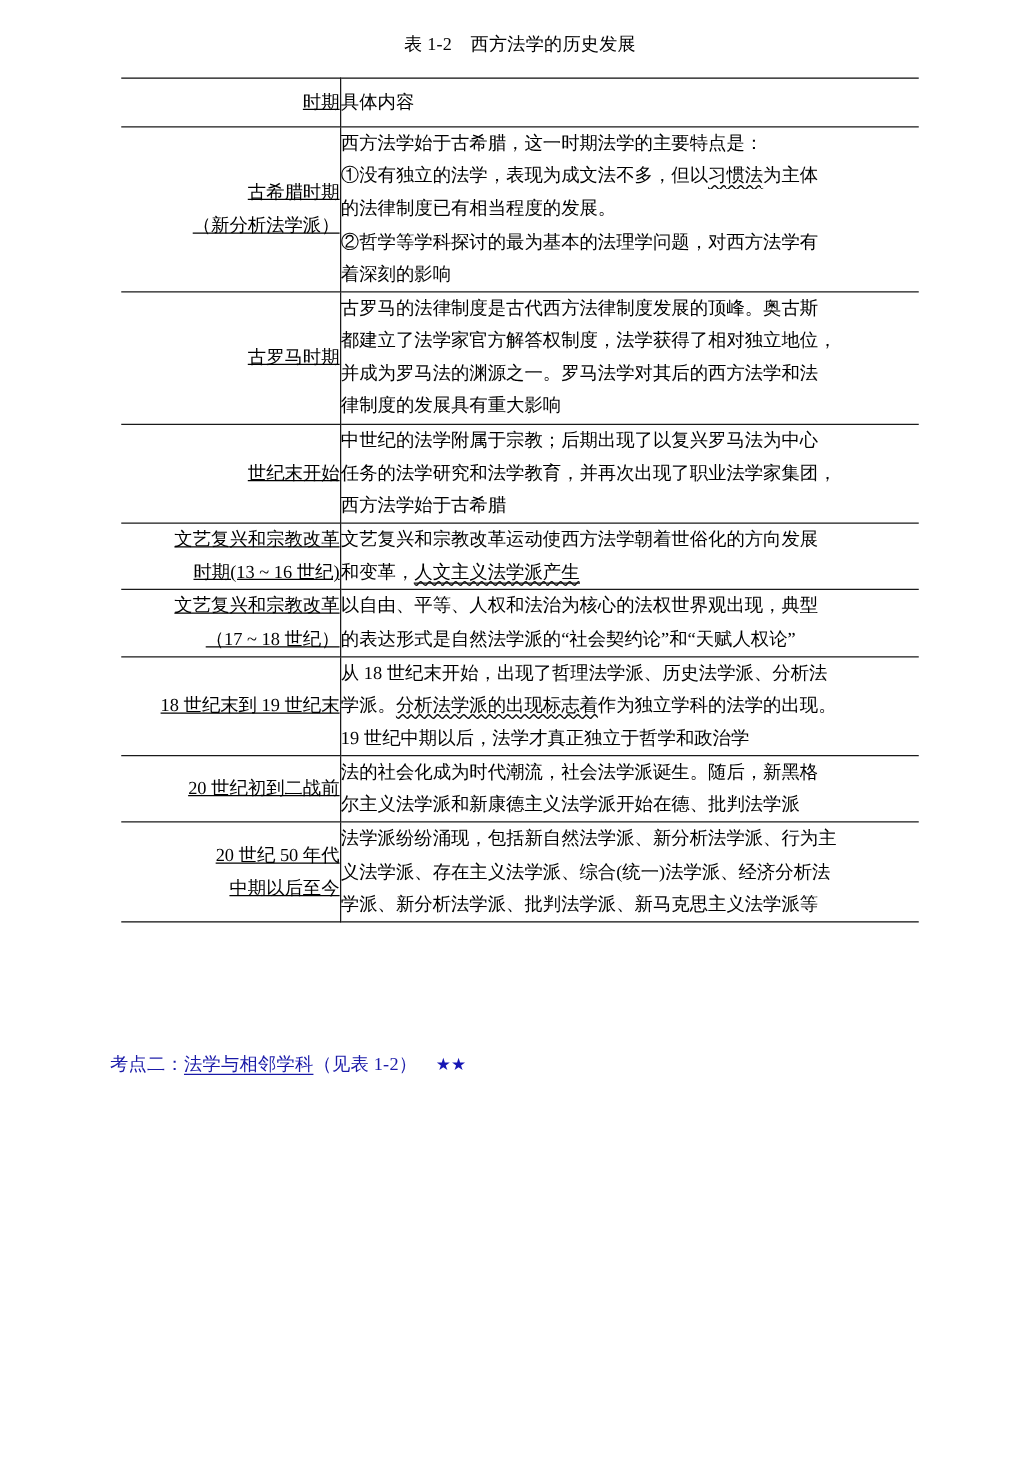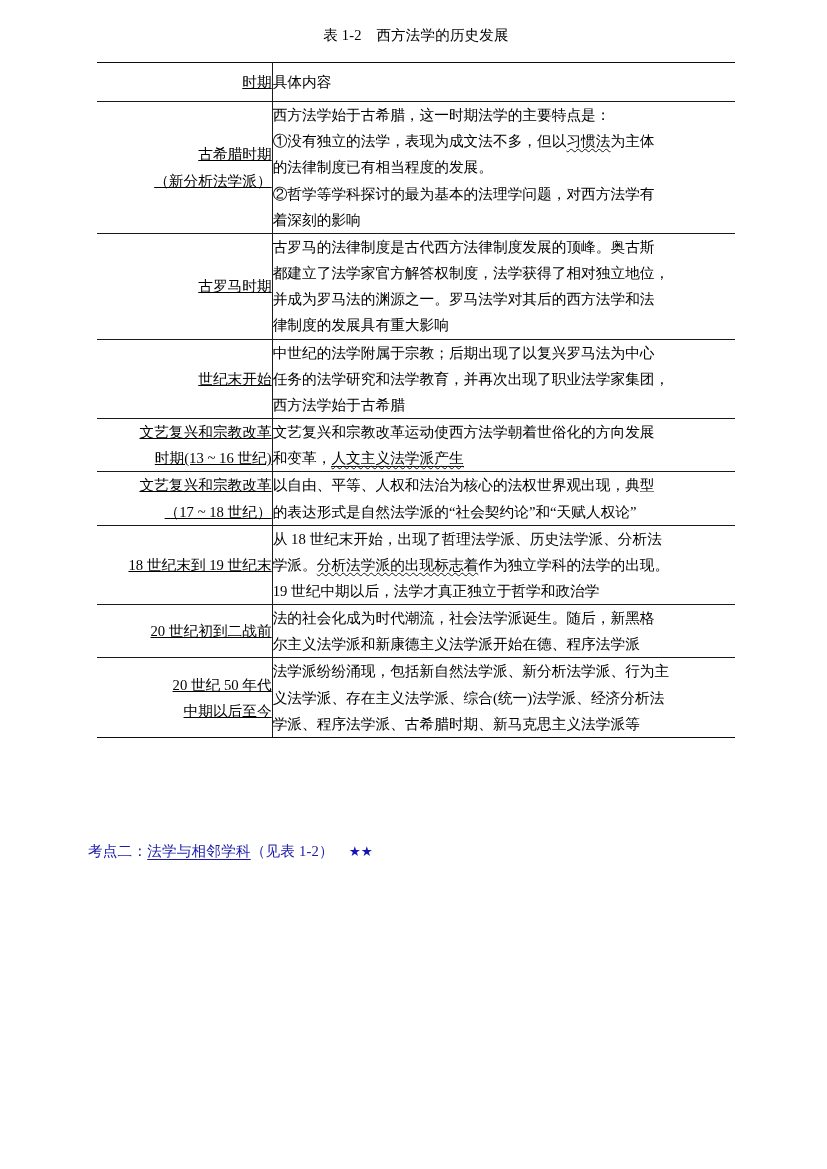--- a/index.html
+++ b/index.html
@@ -208,33 +208,33 @@
           <span class="cell-line">19 世纪中期以后，法学才真正独立于哲学和政治学</span>
         </td>
       </tr>
 
       <tr class="body-row">
         <td class="col-period">
           <span class="period-label">20 世纪初到二战前</span>
         </td>
         <td class="col-content">
           <span class="cell-line">法的社会化成为时代潮流，社会法学派诞生。随后，新黑格</span>
-          <span class="cell-line">尔主义法学派和新康德主义法学派开始在德、程序法学派</span>
+          <span class="cell-line">尔主义法学派和新康德主义法学派开始在德、批判法学派</span>
         </td>
       </tr>
 
       <tr class="body-row last-row">
         <td class="col-period">
           <span class="period-label">20 世纪 50 年代</span>
           <span class="period-label">中期以后至今</span>
         </td>
         <td class="col-content">
           <span class="cell-line">法学派纷纷涌现，包括新自然法学派、新分析法学派、行为主</span>
           <span class="cell-line">义法学派、存在主义法学派、综合(统一)法学派、经济分析法</span>
-          <span class="cell-line">学派、程序法学派、古希腊时期、新马克思主义法学派等</span>
+          <span class="cell-line">学派、新分析法学派、批判法学派、新马克思主义法学派等</span>
         </td>
       </tr>
     </tbody>
   </table>
 
   <div class="kaodian"><span>考点二：</span><span class="ul">法学与相邻学科</span><span>（见表 1-2）</span><span>　</span><span class="stars">★★</span></div>
 
 </div>
 
 </body></html>

